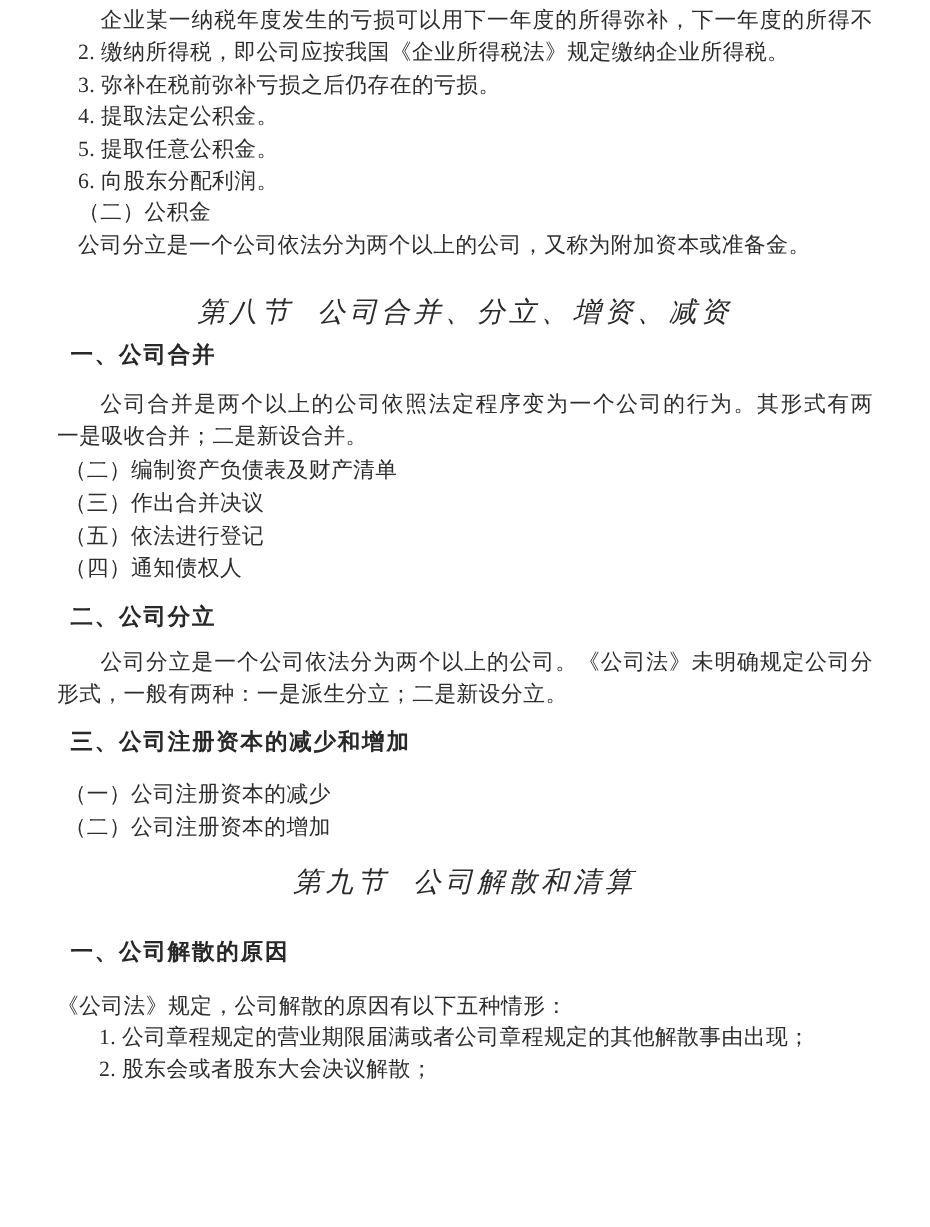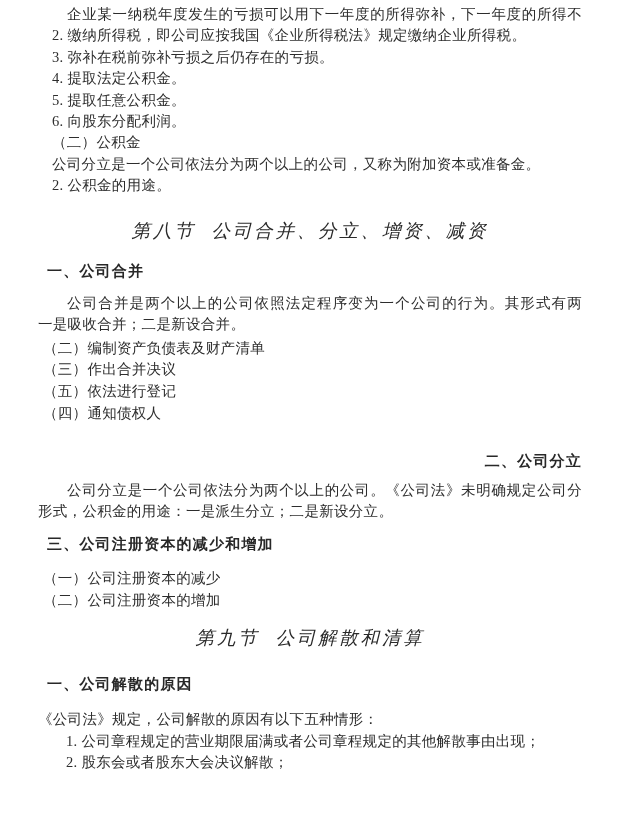--- a/index.html
+++ b/index.html
@@ -51,25 +51,25 @@
     text-align: center;
     line-height: 24px; height: 24px;
     white-space: nowrap;
     color: #2a2a2a;
   }
   .sec .sec-title-text { margin-left: 16px; }
 
   
   .top-block { margin-top: 4px; }
   .h8 { margin-top: 22px; }
-  .merge-heading { margin-top: 17px; }
+  .merge-heading { margin-top: 5px; }
   .merge-para { margin-top: 11.5px; }
   .merge-steps { margin-top: 2px; }
   .merge-steps .ln { line-height: 21.7px; height: 21.7px; }
-  .split-heading { margin-top: 25px; text-align: right; }
+  .split-heading { margin-top: 10px; }
   .split-para { margin-top: 8.5px; }
   .capital-heading { margin-top: 10px; }
   .capital-items { margin-top: 12.5px; }
   .capital-items .ln { line-height: 22px; height: 22px; }
   .h9 { margin-top: 14.5px; }
   .dissolution-heading { margin-top: 23px; }
   .dissolution-intro { margin-top: 14.5px; }
   .dissolution-items .ln { line-height: 21px; height: 21px; margin-left: 23px; }
 </style>
 </head>
@@ -79,21 +79,20 @@
 
   <div class="top-block">
     <div class="ln ind2 just">企业某一纳税年度发生的亏损可以用下一年度的所得弥补，下一年度的所得不足</div>
     <div class="ln ind1">2. 缴纳所得税，即公司应按我国《企业所得税法》规定缴纳企业所得税。</div>
     <div class="ln ind1">3. 弥补在税前弥补亏损之后仍存在的亏损。</div>
     <div class="ln ind1">4. 提取法定公积金。</div>
     <div class="ln ind1">5. 提取任意公积金。</div>
     <div class="ln ind1">6. 向股东分配利润。</div>
     <div class="ln ind1">（二）公积金</div>
     <div class="ln ind1">公司分立是一个公司依法分为两个以上的公司，又称为附加资本或准备金。</div>
-    <div class="ln ind1">2. 公积金的用途。</div>
   </div>
 
   <h2 class="sec h8"><span>第八节</span><span class="sec-title-text">公司合并、分立、增资、减资</span></h2>
 
   <div class="subhead merge-heading">一、公司合并</div>
 
   <div class="merge-para">
     <div class="ln ind2 just">公司合并是两个以上的公司依照法定程序变为一个公司的行为。其形式有两种：</div>
     <div class="ln">一是吸收合并；二是新设合并。</div>
   </div>
@@ -102,21 +101,21 @@
     <div class="ln ind05">（二）编制资产负债表及财产清单</div>
     <div class="ln ind05">（三）作出合并决议</div>
     <div class="ln ind05">（五）依法进行登记</div>
     <div class="ln ind05">（四）通知债权人</div>
   </div>
 
   <div class="subhead split-heading">二、公司分立</div>
 
   <div class="split-para">
     <div class="ln ind2 just">公司分立是一个公司依法分为两个以上的公司。《公司法》未明确规定公司分立的</div>
-    <div class="ln">形式，公积金的用途：一是派生分立；二是新设分立。</div>
+    <div class="ln">形式，一般有两种：一是派生分立；二是新设分立。</div>
   </div>
 
   <div class="subhead capital-heading">三、公司注册资本的减少和增加</div>
 
   <div class="capital-items">
     <div class="ln ind05">（一）公司注册资本的减少</div>
     <div class="ln ind05">（二）公司注册资本的增加</div>
   </div>
 
   <h2 class="sec h9"><span>第九节</span><span class="sec-title-text">公司解散和清算</span></h2>

